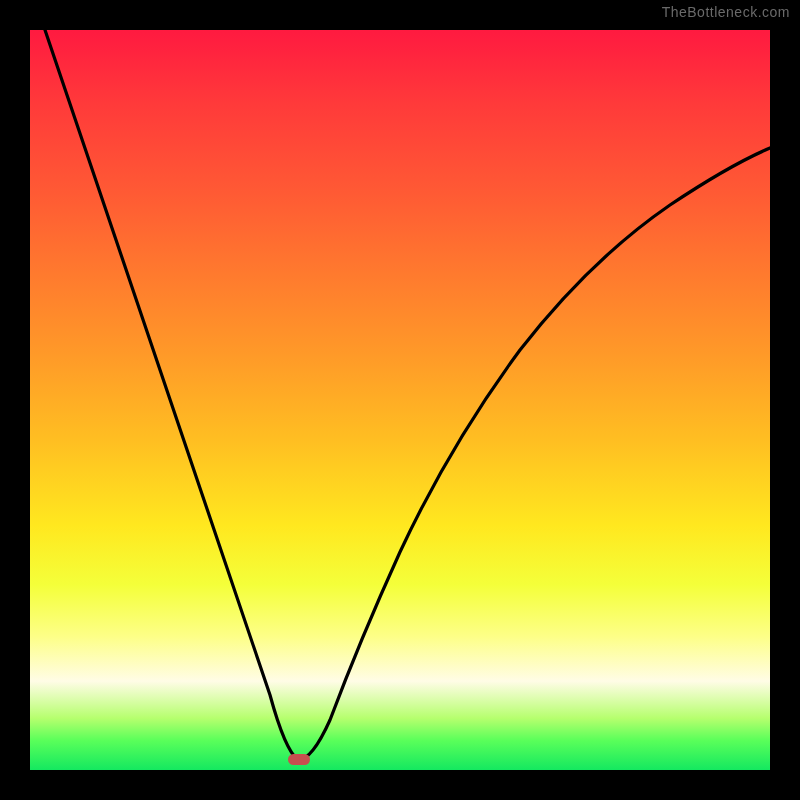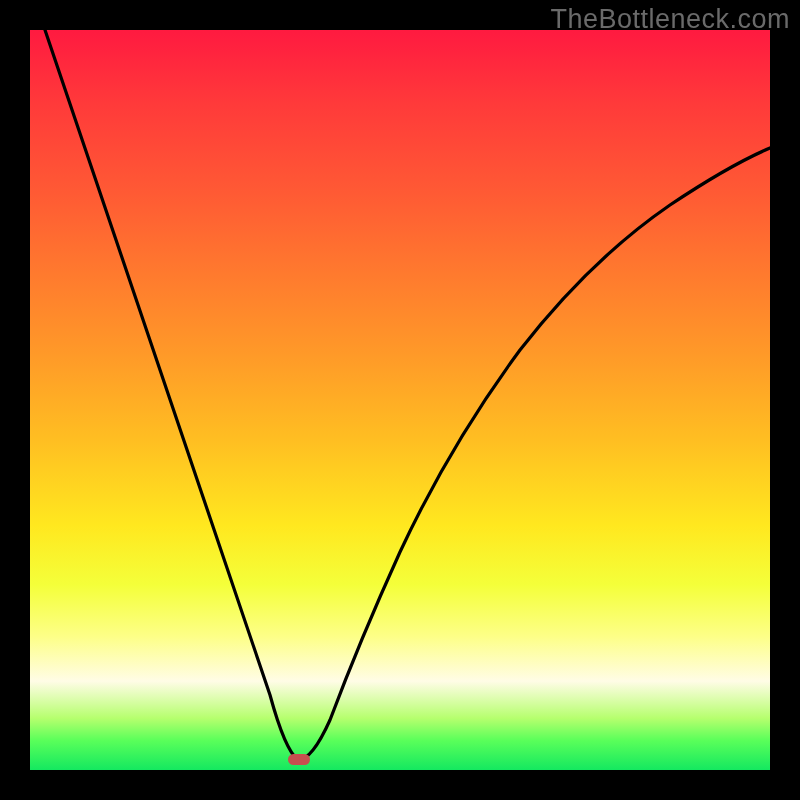--- a/index.html
+++ b/index.html
@@ -48,21 +48,21 @@
     top: 0;
     left: 0;
     width: 740px;
     height: 740px;
   }
   .watermark {
     position: absolute;
     top: 4px;
     right: 10px;
     color: #6a6a6a;
-    font-size: 27px;
+    font-size: 14px;
     letter-spacing: 0.5px;
   }
 </style>
 </head>
 <body>
 
 <div class="frame">
   <div class="watermark">TheBottleneck.com</div>
 
   <div class="plot-area">

